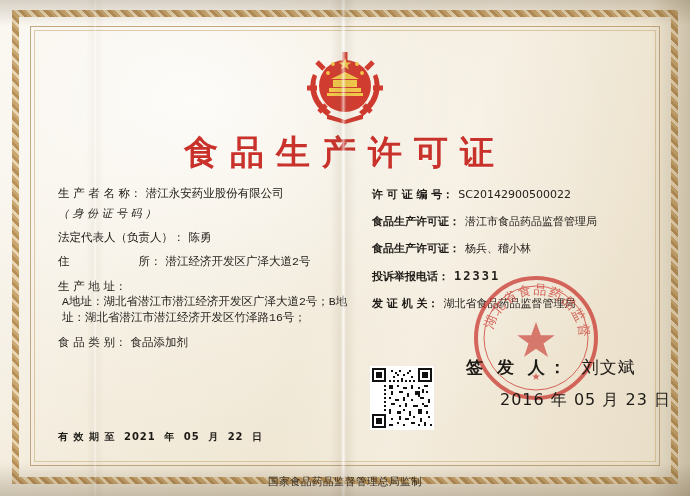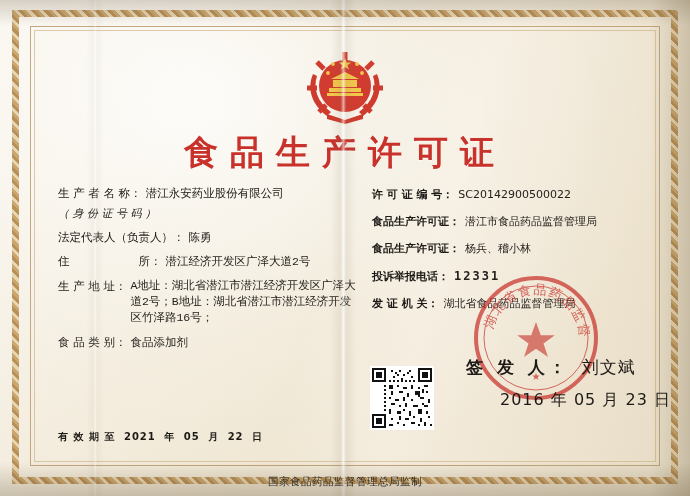--- a/index.html
+++ b/index.html
@@ -149,20 +149,21 @@
     color: #24211d;
   }
   .sub-note {
     font-size: 11px;
     color: #24211d;
     margin: -4px 0 9px 0;
     font-style: italic;
   }
   .addr-wrap {
     line-height: 16px;
+    flex-direction: column;
   }
   .hotline {
     font-family: "DejaVu Sans Mono", "Liberation Mono", monospace;
     font-weight: bold;
     letter-spacing: 2px;
     font-size: 12px;
   }
 
   
   .validity {

